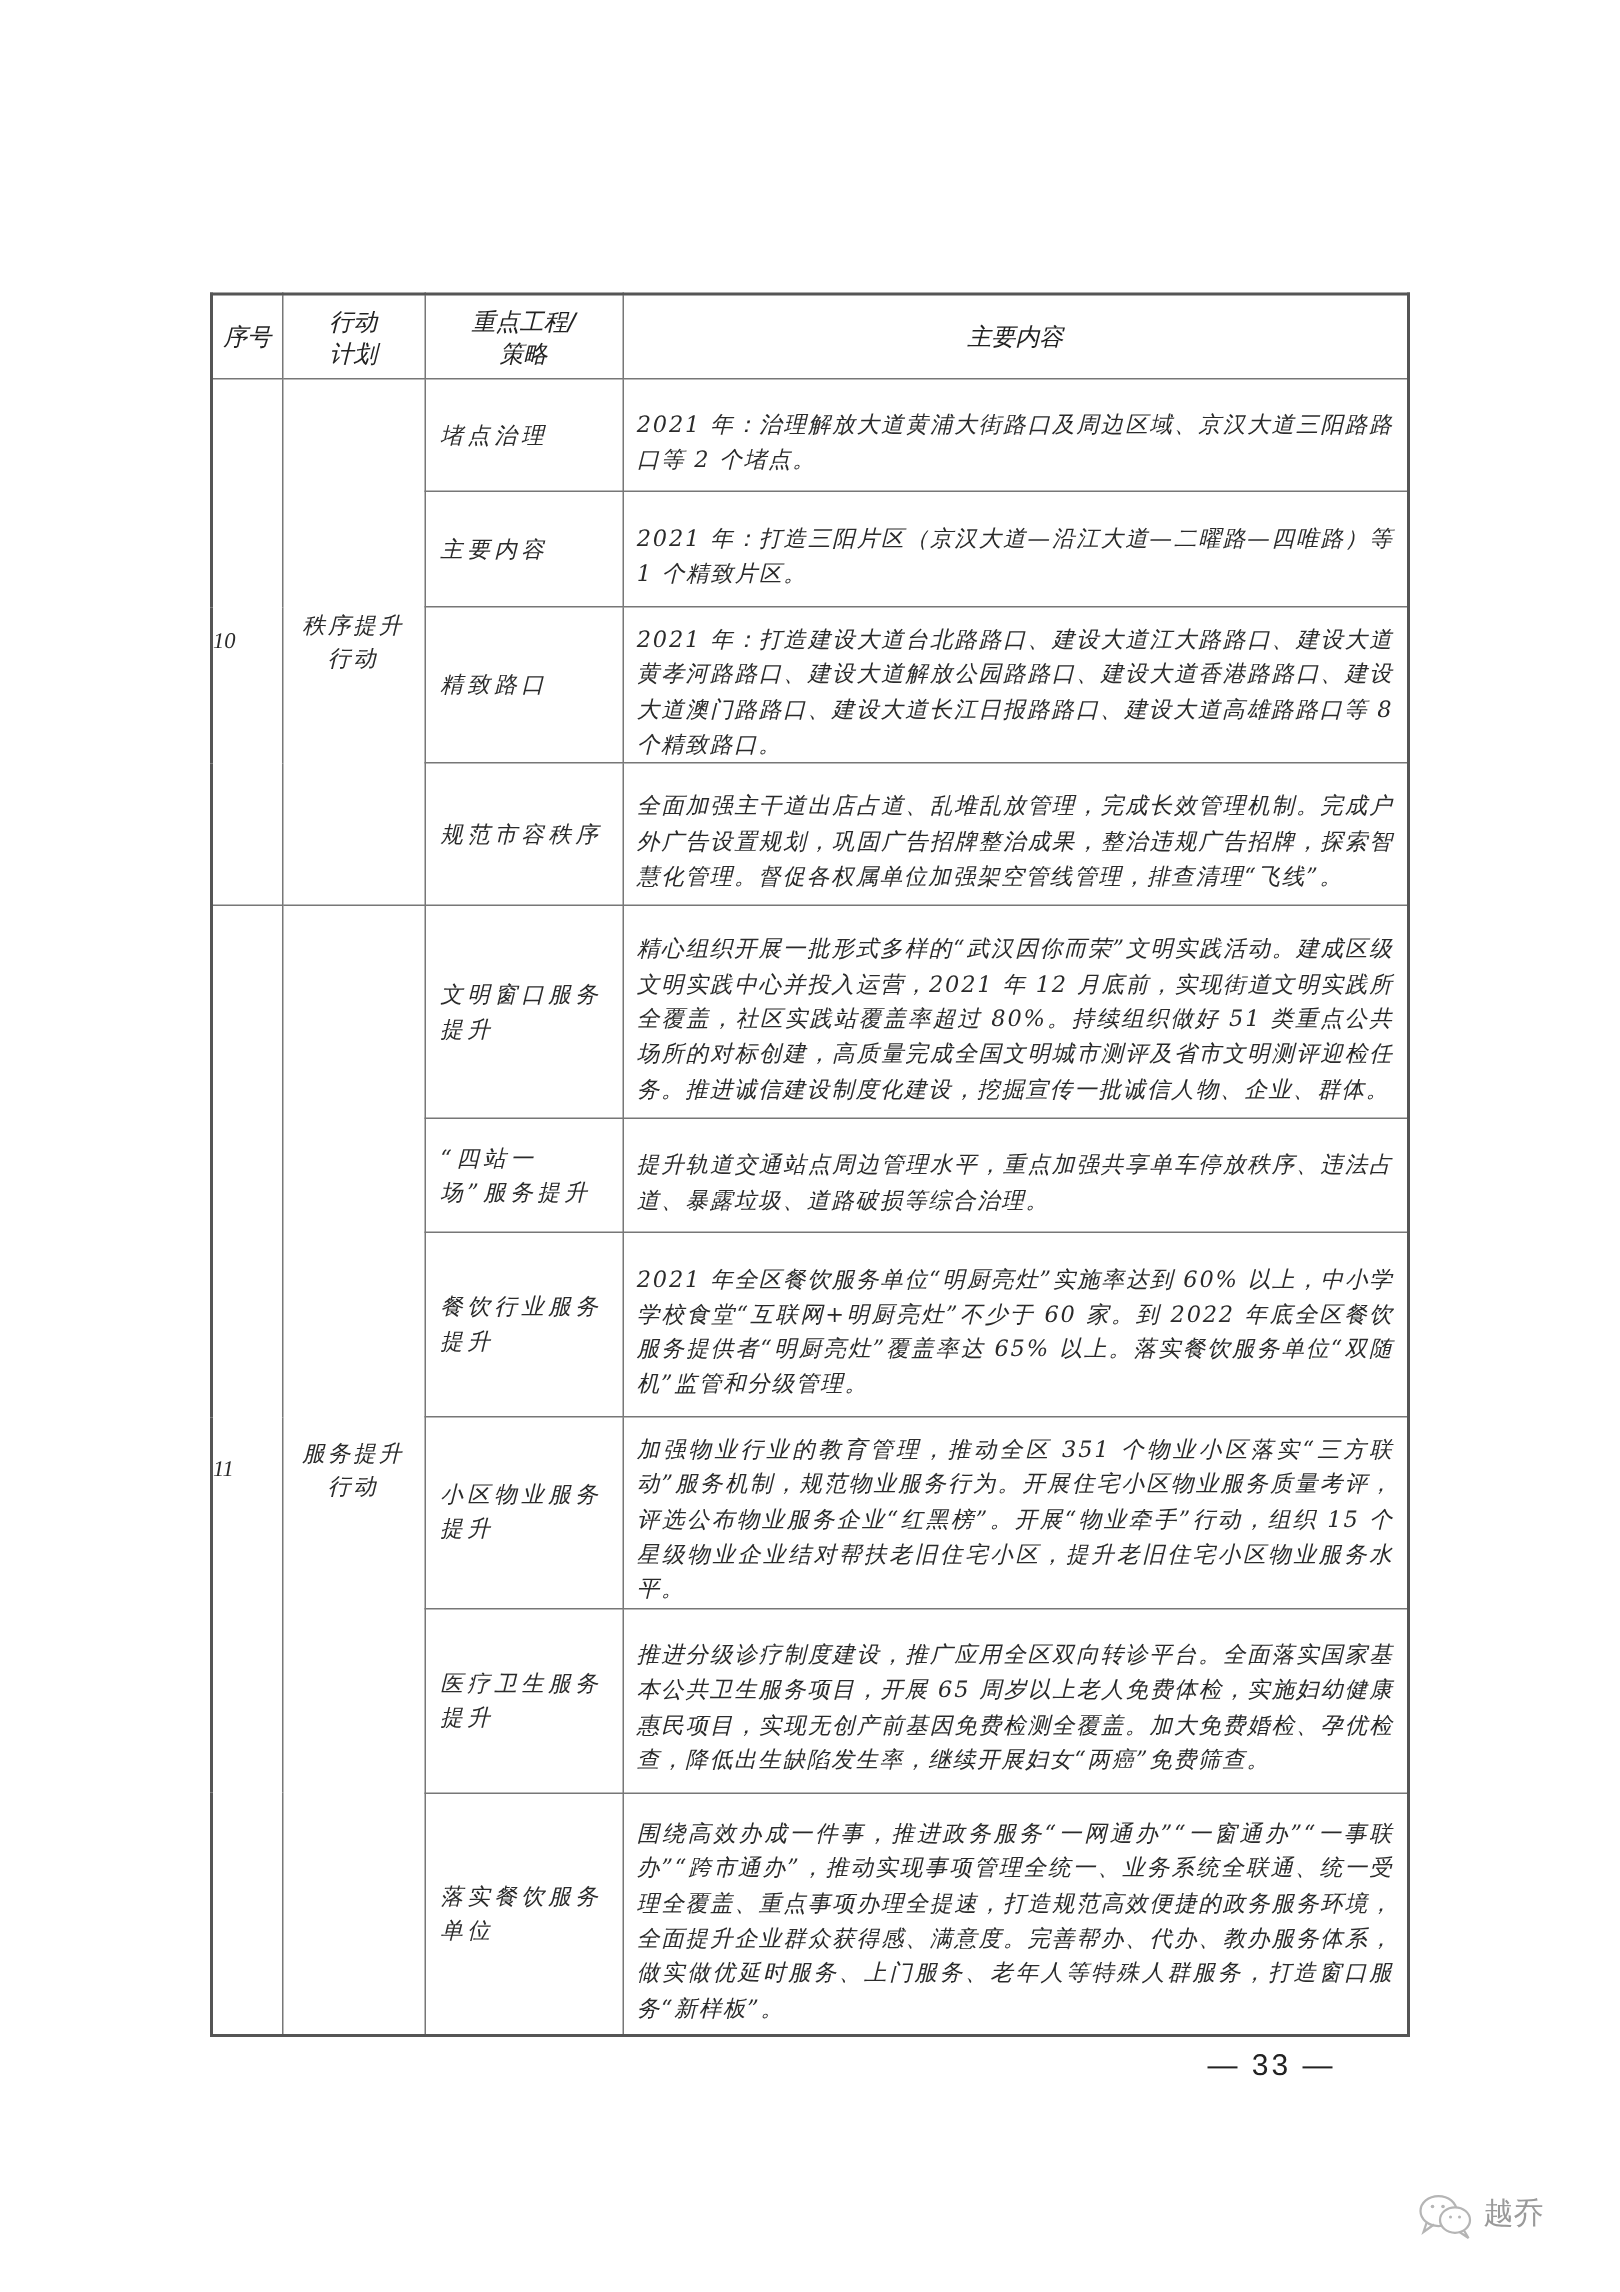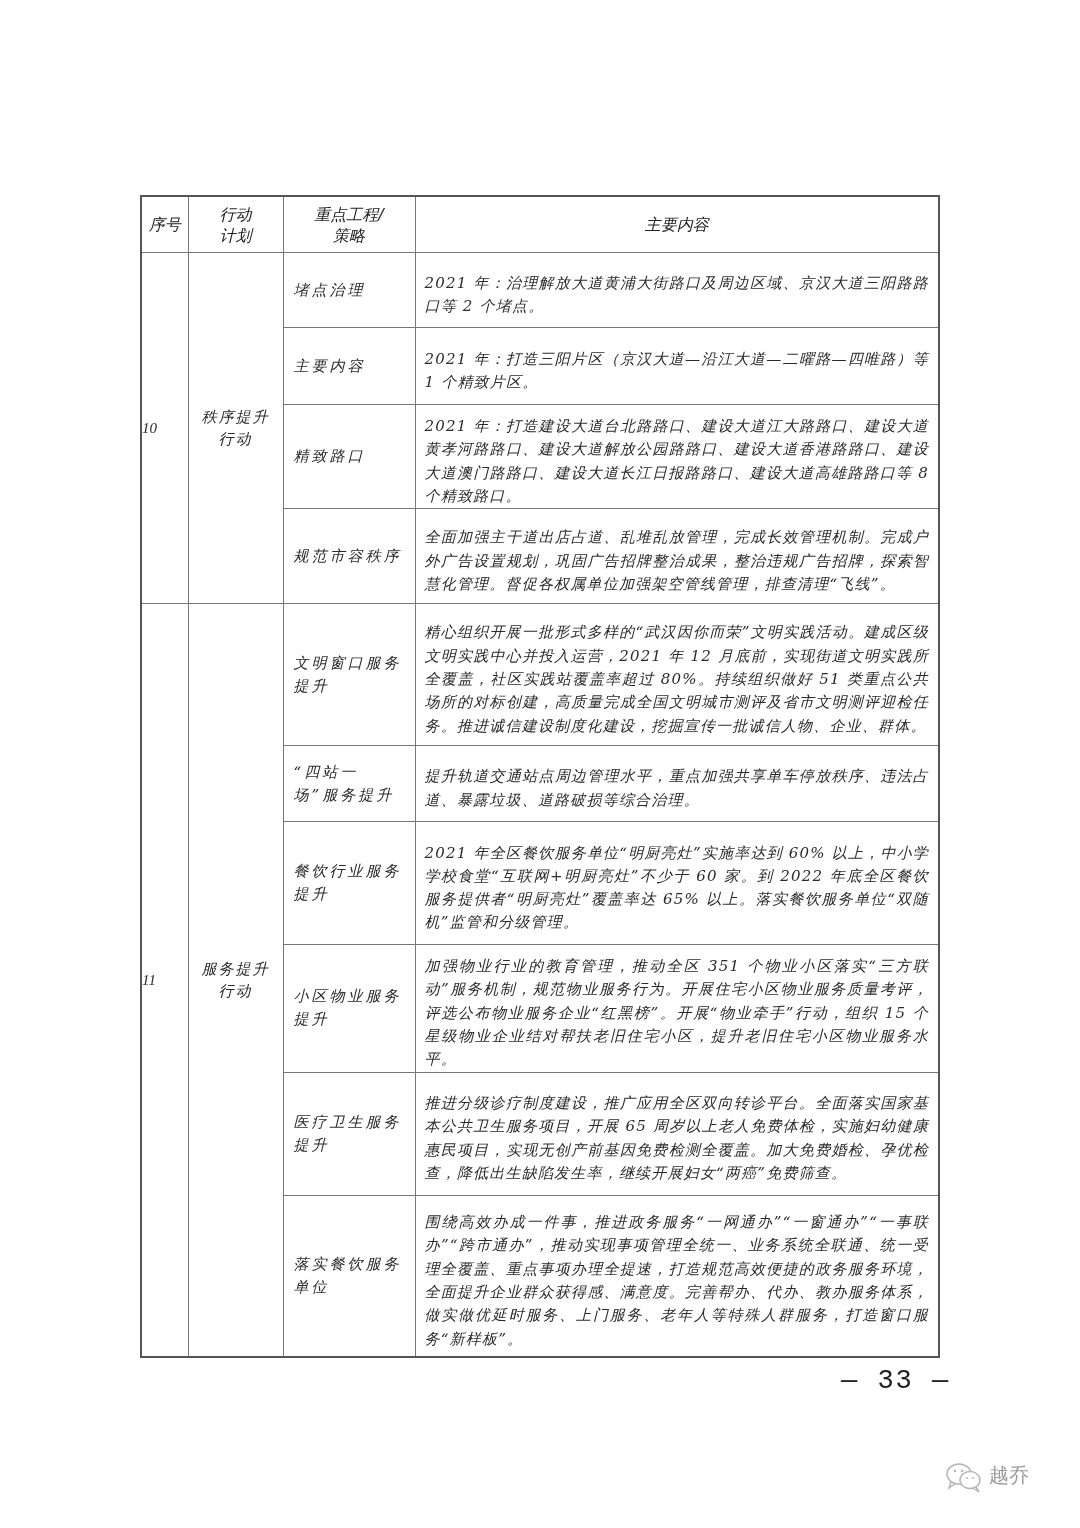--- a/index.html
+++ b/index.html
@@ -60,23 +60,23 @@
   }
   td.content {
     font-size: 15px;
     line-height: 23.3px;
     padding: 10px 9px 0 9px;
     letter-spacing: 1.2px;
     text-align: justify;
   }
   .page-number {
     position: absolute;
-    left: 841px; top: 1366px;
-    font-family: Liberation Mono, monospace;
-    font-size: 27px;
+    left: 805px; top: 1366px;
+    font-family: Liberation Sans, sans-serif;
+    font-size: 20px;
     color: #222;
     letter-spacing: 2px;
   }
   .watermark {
     position: absolute;
     left: 945px; top: 1462px;
     display: flex; gap: 4px;
     color: #9a9a9a;
     font-family: "DejaVu Sans", sans-serif;
     font-size: 20px;

